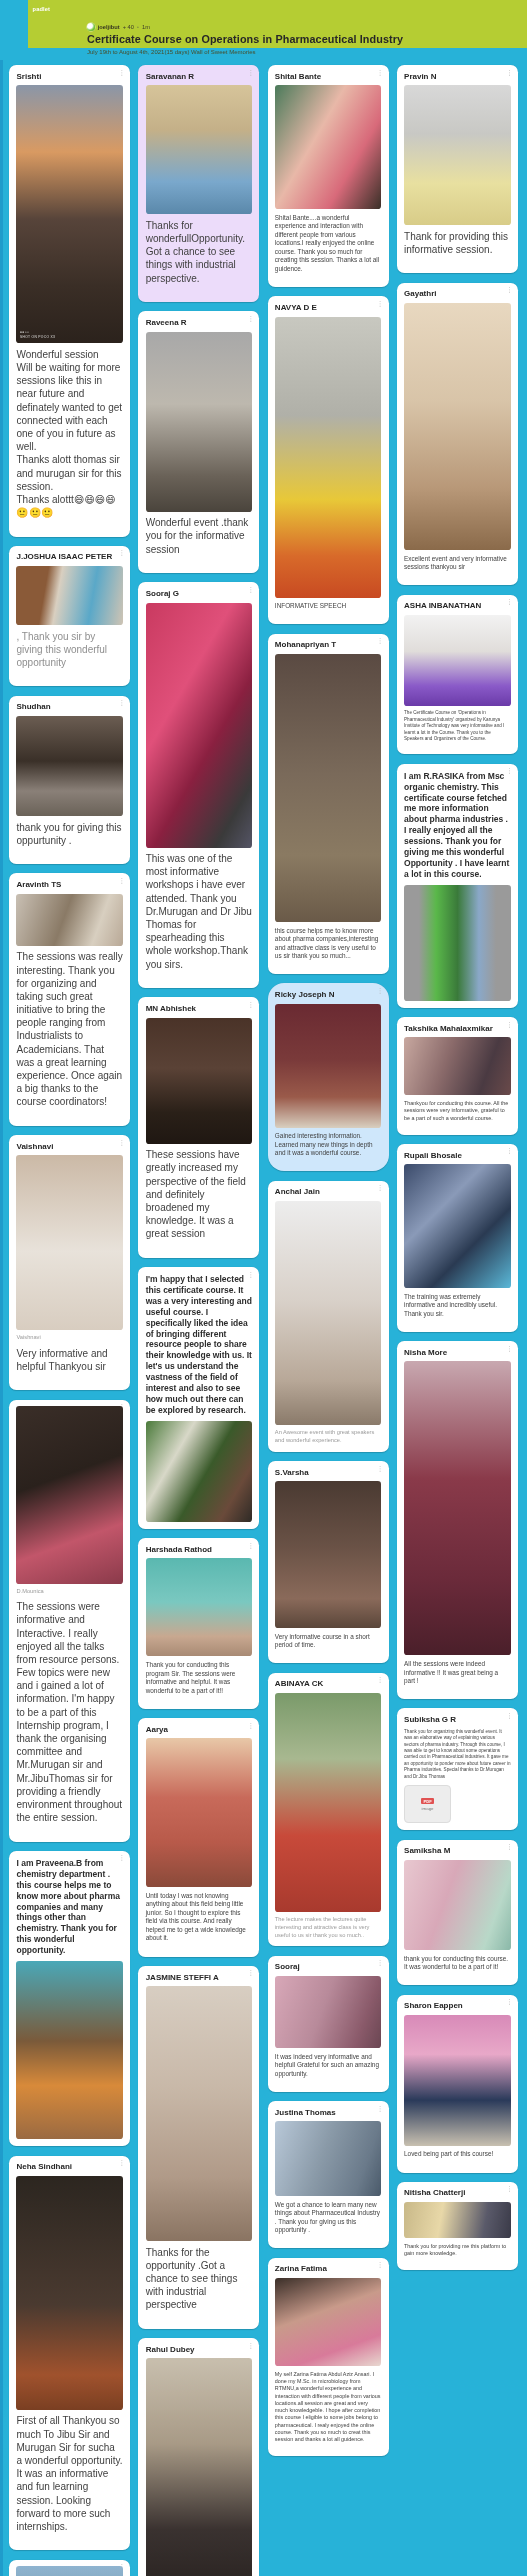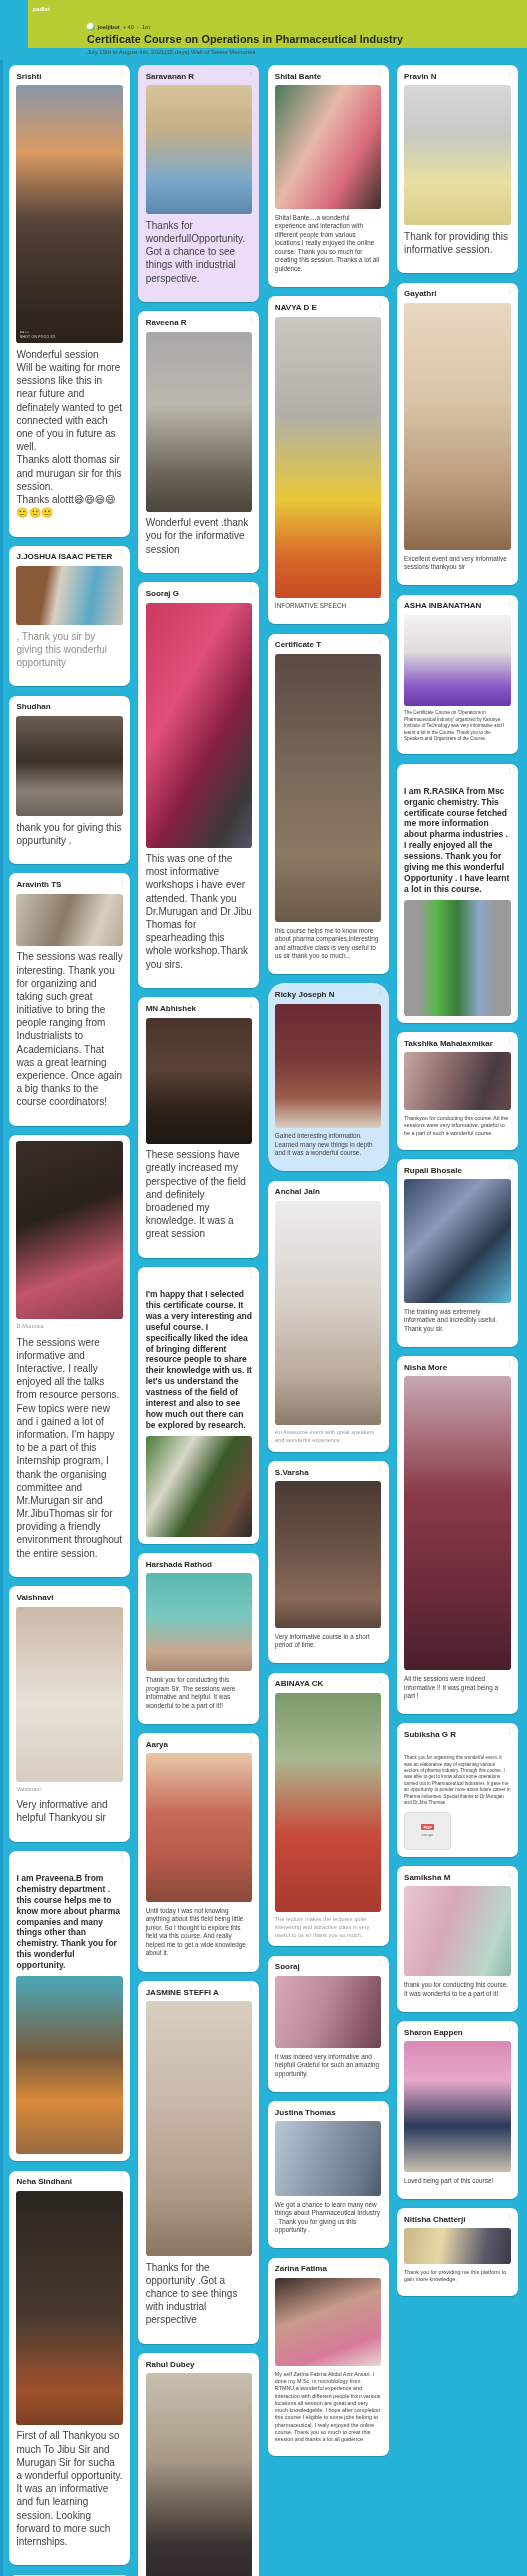--- a/index.html
+++ b/index.html
@@ -26,21 +26,21 @@
     position:relative;background:#ffffff;border-radius:7.2px;
     padding:6.2px 7.2px 7.2px 7.2px;margin-bottom:9.3px;
     box-shadow:0 0.5px 1px rgba(0,0,0,.18);
   }
   .card-menu{position:absolute;top:4.6px;right:5.2px;color:#b3b3b3;font-size:6.7px;line-height:1;cursor:pointer;}
   .post-title{font-size:8px;font-weight:700;color:#262626;margin:0.5px 0 4.6px 0;padding-right:7.2px;}
   .photo{position:relative;width:100%;border-radius:3.1px;overflow:hidden;}
   .photo .watermark{position:absolute;left:3.6px;bottom:3.1px;color:rgba(255,255,255,.85);font-size:3.3px;line-height:1.5;white-space:pre-line;letter-spacing:0.3px;}
   .caption{font-size:5.7px;color:#9b9b9b;margin-top:4.1px;line-height:1.35;}
   .post-body{margin-top:4.6px;color:#3f3f3f;white-space:pre-line;word-wrap:break-word;}
-  .post-body.first{margin-top:16px;margin-bottom:5.2px;}
+  .post-body.first{margin-top:1px;margin-bottom:5.2px;}
   .body-lg{font-size:10px;line-height:1.32;}
   .body-md{font-size:6.4px;line-height:1.33;}
   .body-sm{font-size:5.4px;line-height:1.35;}
   .body-xs{font-size:4.6px;line-height:1.4;}
   .body-bold{font-weight:700;font-size:8.5px;line-height:1.28;color:#2d2d2d;}
   .muted{color:#8f8f8f;}
   .attachment{margin-top:5.2px;width:45px;height:36px;border-radius:4.1px;background:#ededed;border:0.5px solid #dcdcdc;
     display:flex;flex-direction:column;align-items:center;justify-content:center;gap:1.5px;}
   .att-badge{background:#e05252;color:#fff;font-size:4.1px;font-weight:700;padding:0.5px 2.1px;border-radius:1px;}
   .att-label{font-size:4.4px;color:#7a7a7a;}
@@ -90,33 +90,33 @@
         <p class="post-body body-lg">thank you for giving this oppurtunity .</p>
       </article>
       <article class="card">
         <span class="card-menu">⋮</span>
         <h2 class="post-title">Aravinth TS</h2>
         <div class="photo" style="height: 52px; background: linear-gradient(110deg, rgb(201, 192, 180), rgb(138, 122, 102) 45%, rgb(216, 207, 192) 75%, rgb(184, 168, 150));"></div>
         <p class="post-body body-lg">The sessions was really interesting. Thank you for organizing and taking such great initiative to bring the people ranging from Industrialists to Academicians. That was a great learning experience. Once again a big thanks to the course coordinators!</p>
       </article>
       <article class="card">
         <span class="card-menu">⋮</span>
-        <div class="photo" style="height: 178px; background: linear-gradient(160deg, rgb(58, 46, 40), rgb(42, 33, 28) 40%, rgb(194, 86, 106) 72%, rgb(138, 58, 74));"></div>
-        <div class="caption">D.Mounica</div>
-        <p class="post-body body-lg">The sessions were informative and Interactive. I really enjoyed all the talks from resource persons. Few topics were new and i gained a lot of information. I'm happy to be a part of this Internship program, I thank the organising committee and Mr.Murugan sir and Mr.JibuThomas sir for providing a friendly environment throughout the entire session.</p>
-      </article>
-      <article class="card">
-        <span class="card-menu">⋮</span>
         <h2 class="post-title">Vaishnavi</h2>
         <div class="photo" style="height: 175px; background: linear-gradient(rgb(203, 185, 166), rgb(232, 226, 218) 55%, rgb(216, 205, 192));"></div>
         <div class="caption">Vaishnavi</div>
         <p class="post-body body-lg">Very informative and helpful Thankyou sir</p>
       </article>
       <article class="card">
         <span class="card-menu">⋮</span>
+        <div class="photo" style="height: 178px; background: linear-gradient(160deg, rgb(58, 46, 40), rgb(42, 33, 28) 40%, rgb(194, 86, 106) 72%, rgb(138, 58, 74));"></div>
+        <div class="caption">D.Mounica</div>
+        <p class="post-body body-lg">The sessions were informative and Interactive. I really enjoyed all the talks from resource persons. Few topics were new and i gained a lot of information. I'm happy to be a part of this Internship program, I thank the organising committee and Mr.Murugan sir and Mr.JibuThomas sir for providing a friendly environment throughout the entire session.</p>
+      </article>
+      <article class="card">
+        <span class="card-menu">⋮</span>
         <p class="post-body body-bold first">I am Praveena.B from chemistry department . this course helps me to know more about pharma companies and many things other than chemistry. Thank you for this wonderful opportunity.</p>
         <div class="photo" style="height: 178px; background: linear-gradient(rgb(74, 168, 184), rgb(122, 90, 58) 45%, rgb(216, 138, 58) 70%, rgb(154, 106, 66));"></div>
       </article>
       <article class="card">
         <span class="card-menu">⋮</span>
         <h2 class="post-title">Neha Sindhani</h2>
         <div class="photo" style="height: 234px; background: linear-gradient(rgb(44, 38, 32), rgb(74, 58, 48) 55%, rgb(160, 82, 45) 85%, rgb(122, 63, 34));"></div>
         <p class="post-body body-lg">First of all Thankyou so much To Jibu Sir and Murugan Sir for sucha a wonderful opportunity. It was an informative and fun learning session. Looking forward to more such internships.</p>
       </article>
       <article class="card">
@@ -193,21 +193,21 @@
         <p class="post-body body-md">Shital Bante....a wonderful experience and interaction with different people from various locations.I really enjoyed the online course. Thank you so much for creating this session. Thanks a lot all guidence.</p>
       </article>
       <article class="card">
         <span class="card-menu">⋮</span>
         <h2 class="post-title">NAVYA D E</h2>
         <div class="photo" style="height: 281px; background: linear-gradient(rgb(200, 200, 192), rgb(176, 176, 168) 35%, rgb(232, 200, 56) 65%, rgb(216, 106, 42) 85%, rgb(200, 74, 34));"></div>
         <p class="post-body body-md">INFORMATIVE SPEECH</p>
       </article>
       <article class="card">
         <span class="card-menu">⋮</span>
-        <h2 class="post-title">Certificate T</h2>
+        <h2 class="post-title">Mohanapriyan T</h2>
         <div class="photo" style="height: 268px; background: linear-gradient(rgb(90, 74, 66), rgb(122, 106, 90) 45%, rgb(138, 122, 98) 75%, rgb(106, 90, 72));"></div>
         <p class="post-body body-md">this course helps me to know more about pharma companies,interesting and attractive class is very useful to us sir thank you so much...</p>
       </article>
       <article class="card" style="background: rgb(207, 231, 251); border-radius: 16px;">
         <span class="card-menu">⋮</span>
         <h2 class="post-title">Ricky Joseph N</h2>
         <div class="photo" style="height: 124px; background: linear-gradient(rgb(106, 42, 50), rgb(122, 58, 58) 45%, rgb(154, 90, 74) 75%, rgb(216, 207, 192));"></div>
         <p class="post-body body-md">Gained interesting information. Learned many new things in depth and it was a wonderful course.</p>
       </article>
       <article class="card">

